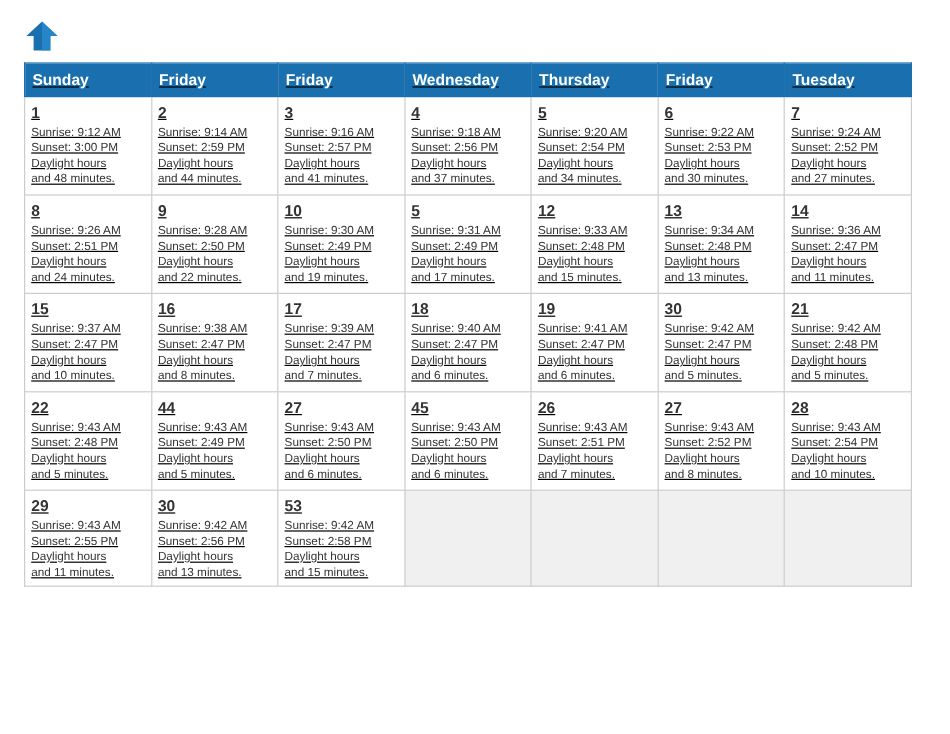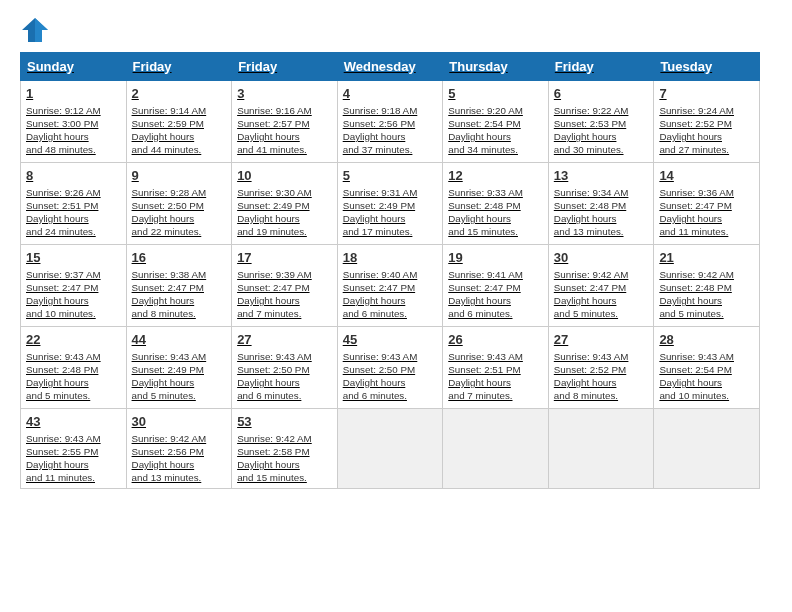--- a/index.html
+++ b/index.html
@@ -244,21 +244,21 @@
             <span class="day-num">27</span>
             <div class="day-info">Sunrise: 9:43 AM<br>Sunset: 2:52 PM<br>Daylight hours<br>and 8 minutes.</div>
           </td>
           <td>
             <span class="day-num">28</span>
             <div class="day-info">Sunrise: 9:43 AM<br>Sunset: 2:54 PM<br>Daylight hours<br>and 10 minutes.</div>
           </td>
         </tr>
         <tr>
           <td>
-            <span class="day-num">43</span>
+            <span class="day-num">29</span>
             <div class="day-info">Sunrise: 9:43 AM<br>Sunset: 2:55 PM<br>Daylight hours<br>and 11 minutes.</div>
           </td>
           <td>
             <span class="day-num">30</span>
             <div class="day-info">Sunrise: 9:42 AM<br>Sunset: 2:56 PM<br>Daylight hours<br>and 13 minutes.</div>
           </td>
           <td>
             <span class="day-num">53</span>
             <div class="day-info">Sunrise: 9:42 AM<br>Sunset: 2:58 PM<br>Daylight hours<br>and 15 minutes.</div>
           </td>

